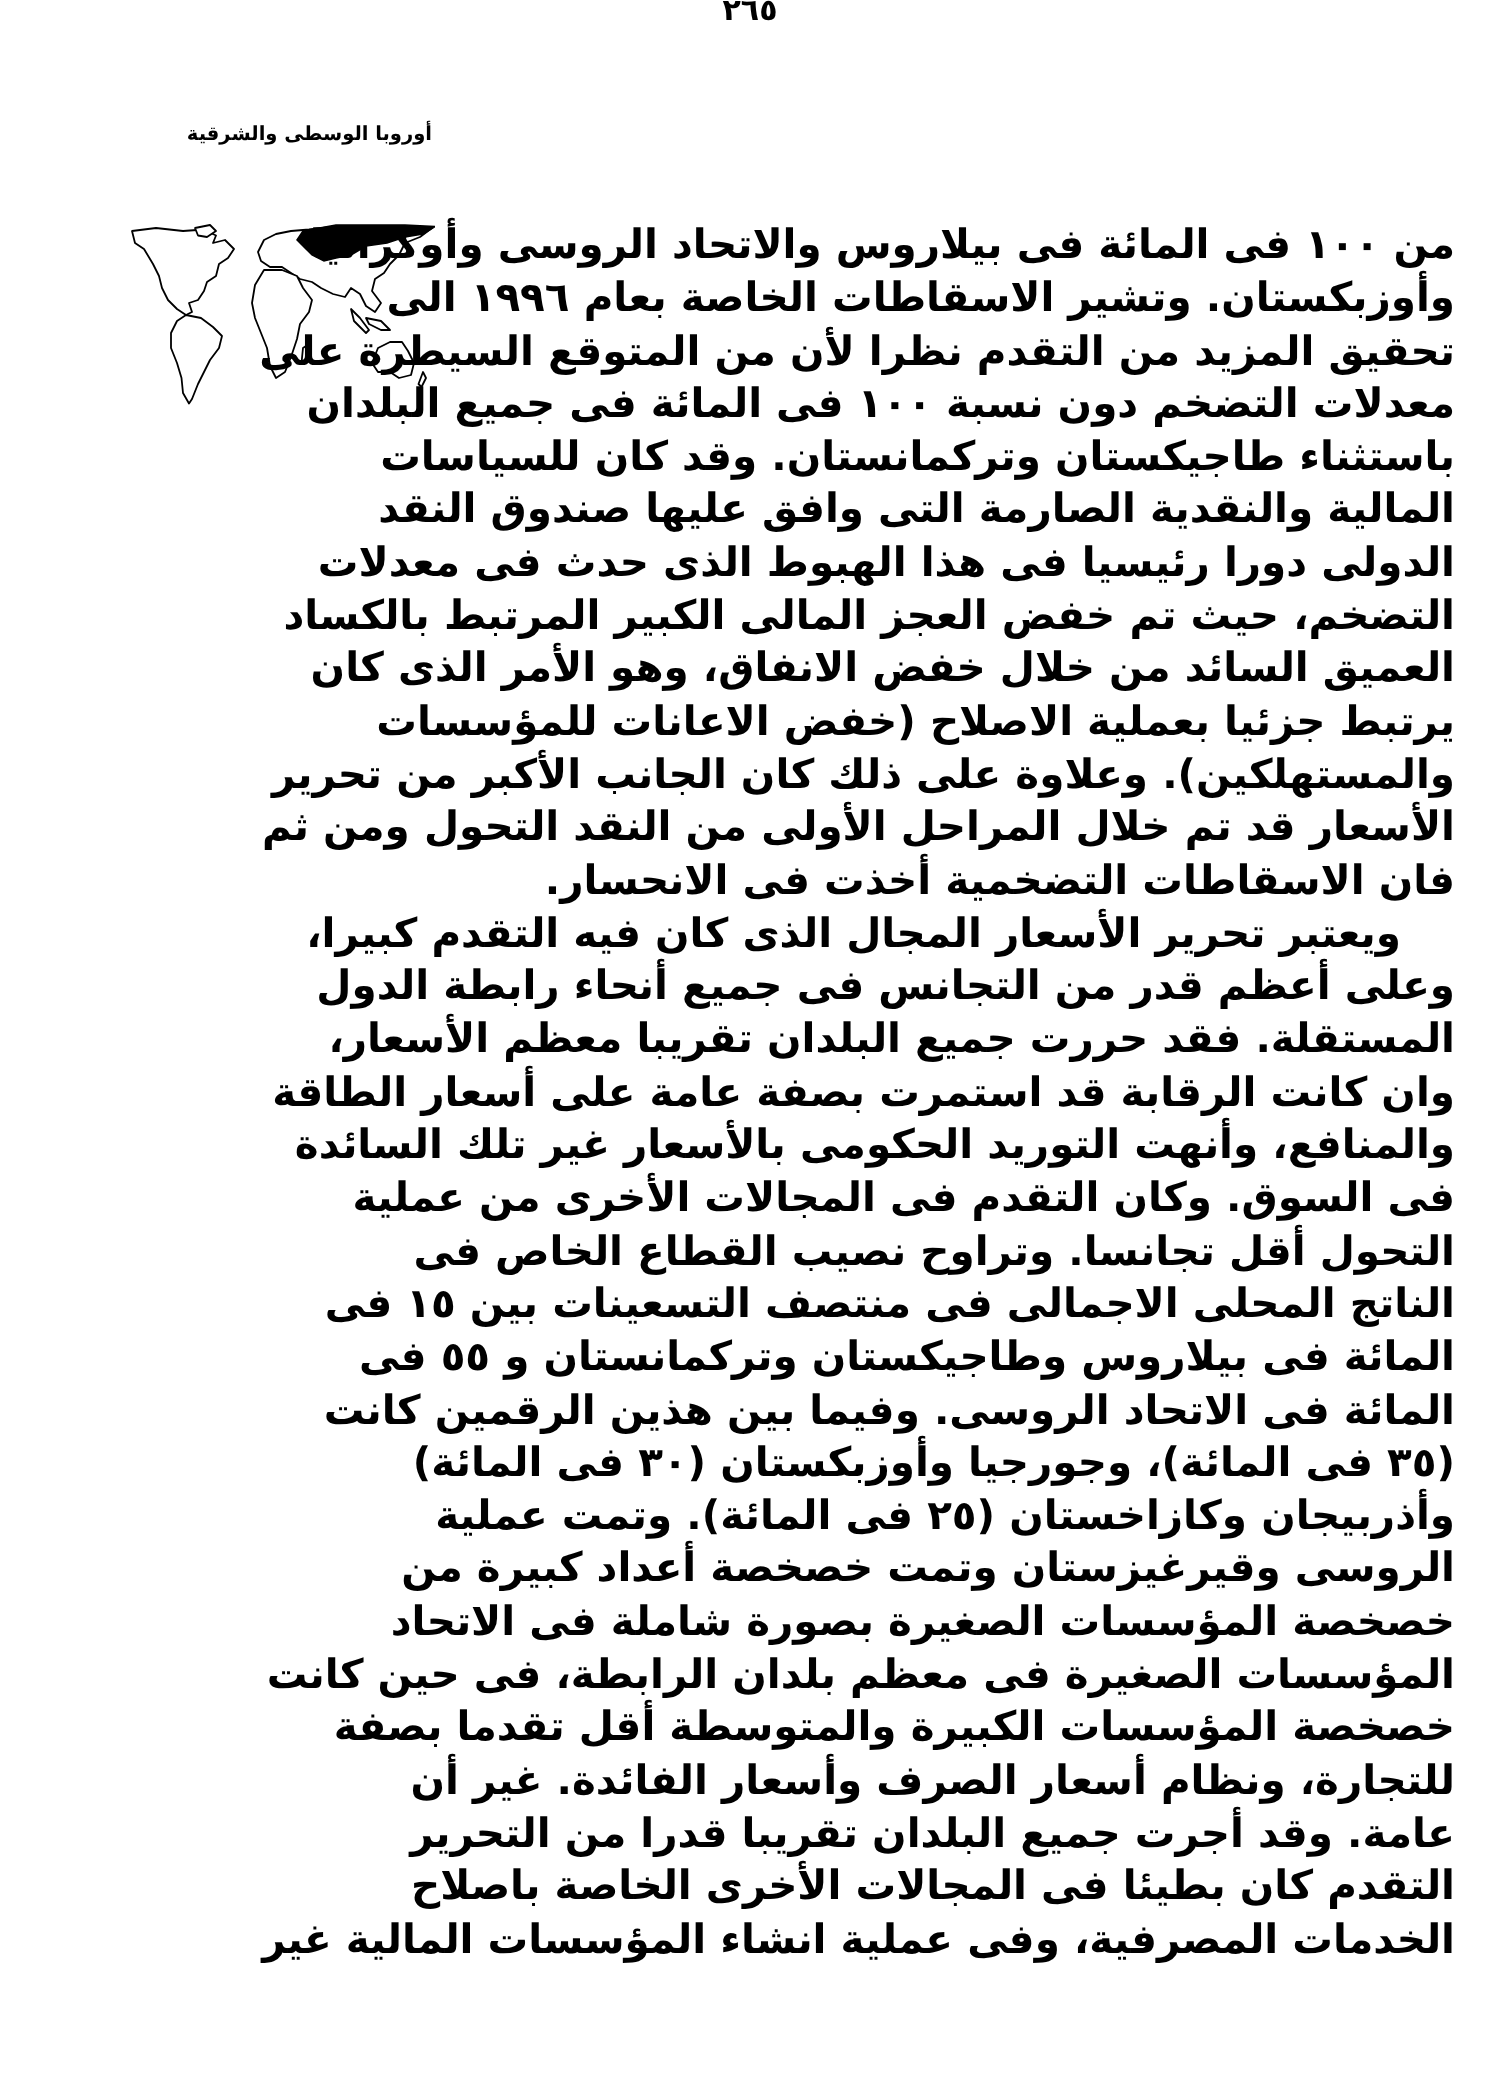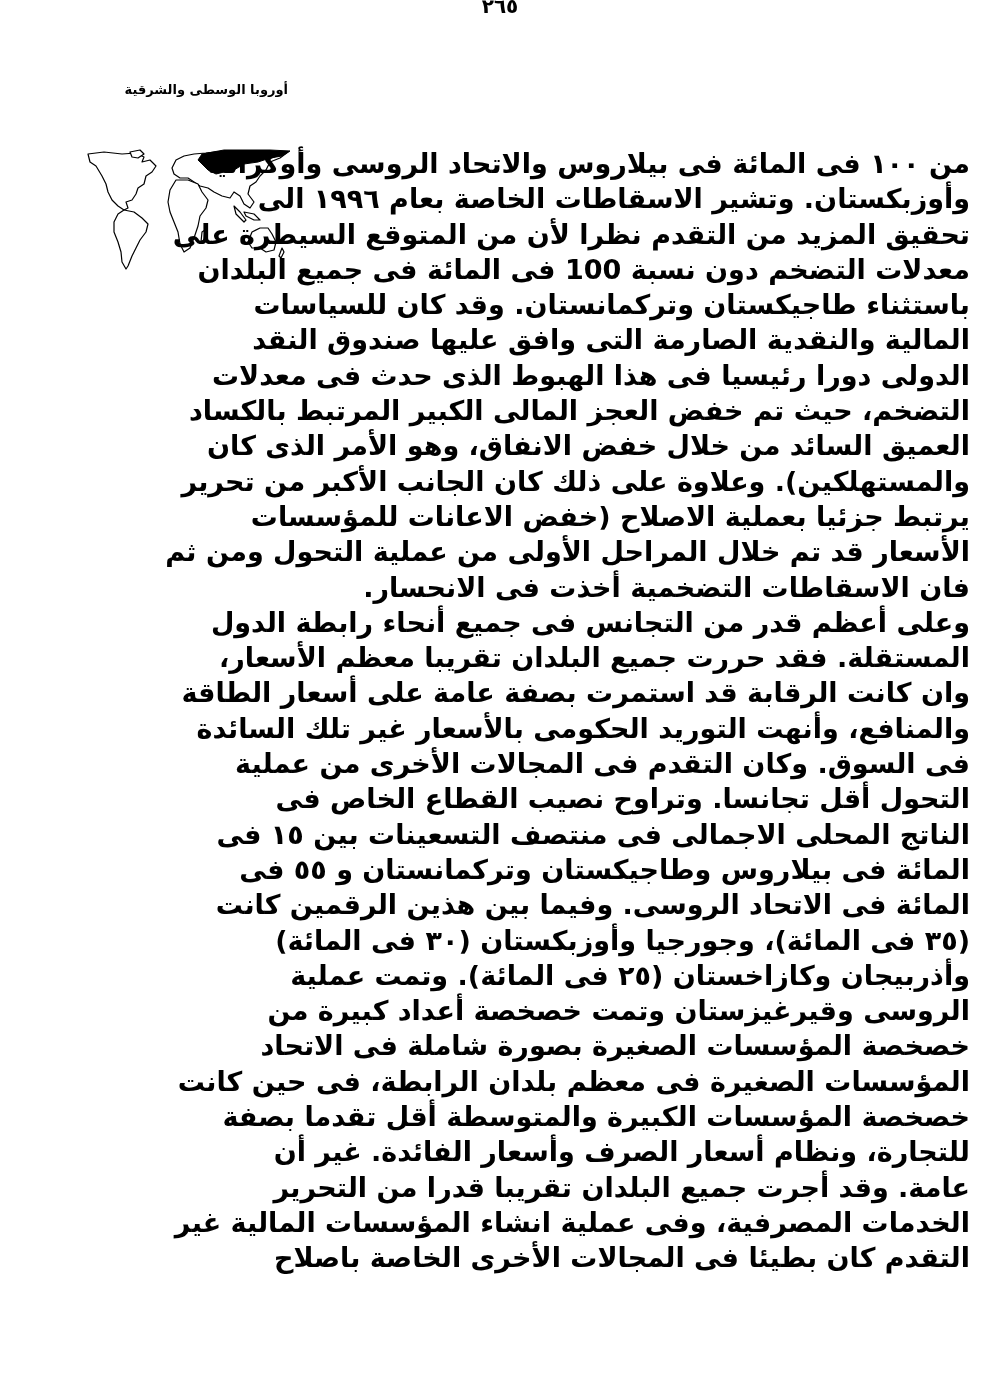--- a/index.html
+++ b/index.html
@@ -57,42 +57,43 @@
     <path d="M198,100 L200,104 L197,110 L195,108 Z"></path>
   </g>
 
   <path fill="#000" stroke="#000" stroke-width="1" d="M118,6 L140,2 L165,2 L186,2 L206,3 L198,8 L186,10 L174,14 L160,16 L150,22 L140,24 L132,26 L124,22 L118,16 L114,12 Z"></path>
 </svg>
 
 <div class="body-text">
   <span class="line">من ١٠٠ فى المائة فى بيلاروس والاتحاد الروسى وأوكرانيا</span>
   <span class="line">وأوزبكستان. وتشير الاسقاطات الخاصة بعام ١٩٩٦ الى</span>
   <span class="line">تحقيق المزيد من التقدم نظرا لأن من المتوقع السيطرة على</span>
-  <span class="line">معدلات التضخم دون نسبة 100 فى المائة فى جميع البلدان</span>
+  <span class="line">معدلات التضخم دون نسبة ١٠٠ فى المائة فى جميع البلدان</span>
   <span class="line">باستثناء طاجيكستان وتركمانستان. وقد كان للسياسات</span>
   <span class="line">المالية والنقدية الصارمة التى وافق عليها صندوق النقد</span>
   <span class="line">الدولى دورا رئيسيا فى هذا الهبوط الذى حدث فى معدلات</span>
   <span class="line">التضخم، حيث تم خفض العجز المالى الكبير المرتبط بالكساد</span>
   <span class="line">العميق السائد من خلال خفض الانفاق، وهو الأمر الذى كان</span>
+  <span class="line">يرتبط جزئيا بعملية الاصلاح (خفض الاعانات للمؤسسات</span>
   <span class="line">والمستهلكين). وعلاوة على ذلك كان الجانب الأكبر من تحرير</span>
-  <span class="line">يرتبط جزئيا بعملية الاصلاح (خفض الاعانات للمؤسسات</span>
-  <span class="line">الأسعار قد تم خلال المراحل الأولى من عملية التحول ومن ثم</span>
+  <span class="line">الأسعار قد تم خلال المراحل الأولى من النقد التحول ومن ثم</span>
   <span class="line last">فان الاسقاطات التضخمية أخذت فى الانحسار.</span>
+  <span class="line indent">ويعتبر تحرير الأسعار المجال الذى كان فيه التقدم كبيرا،</span>
   <span class="line">وعلى أعظم قدر من التجانس فى جميع أنحاء رابطة الدول</span>
   <span class="line">المستقلة. فقد حررت جميع البلدان تقريبا معظم الأسعار،</span>
   <span class="line">وان كانت الرقابة قد استمرت بصفة عامة على أسعار الطاقة</span>
   <span class="line">والمنافع، وأنهت التوريد الحكومى بالأسعار غير تلك السائدة</span>
   <span class="line">فى السوق. وكان التقدم فى المجالات الأخرى من عملية</span>
   <span class="line">التحول أقل تجانسا. وتراوح نصيب القطاع الخاص فى</span>
   <span class="line">الناتج المحلى الاجمالى فى منتصف التسعينات بين ١٥ فى</span>
   <span class="line">المائة فى بيلاروس وطاجيكستان وتركمانستان و ٥٥ فى</span>
   <span class="line">المائة فى الاتحاد الروسى. وفيما بين هذين الرقمين كانت</span>
   <span class="line">(٣٥ فى المائة)، وجورجيا وأوزبكستان (٣٠ فى المائة)</span>
   <span class="line">وأذربيجان وكازاخستان (٢٥ فى المائة). وتمت عملية</span>
   <span class="line">الروسى وقيرغيزستان وتمت خصخصة أعداد كبيرة من</span>
   <span class="line">خصخصة المؤسسات الصغيرة بصورة شاملة فى الاتحاد</span>
   <span class="line">المؤسسات الصغيرة فى معظم بلدان الرابطة، فى حين كانت</span>
   <span class="line">خصخصة المؤسسات الكبيرة والمتوسطة أقل تقدما بصفة</span>
   <span class="line">للتجارة، ونظام أسعار الصرف وأسعار الفائدة. غير أن</span>
   <span class="line">عامة. وقد أجرت جميع البلدان تقريبا قدرا من التحرير</span>
+  <span class="line">التقدم كان بطيئا فى المجالات الأخرى الخاصة باصلاح</span>
   <span class="line">الخدمات المصرفية، وفى عملية انشاء المؤسسات المالية غير</span>
-  <span class="line">التقدم كان بطيئا فى المجالات الأخرى الخاصة باصلاح</span>
 </div>
 
 </body></html>

